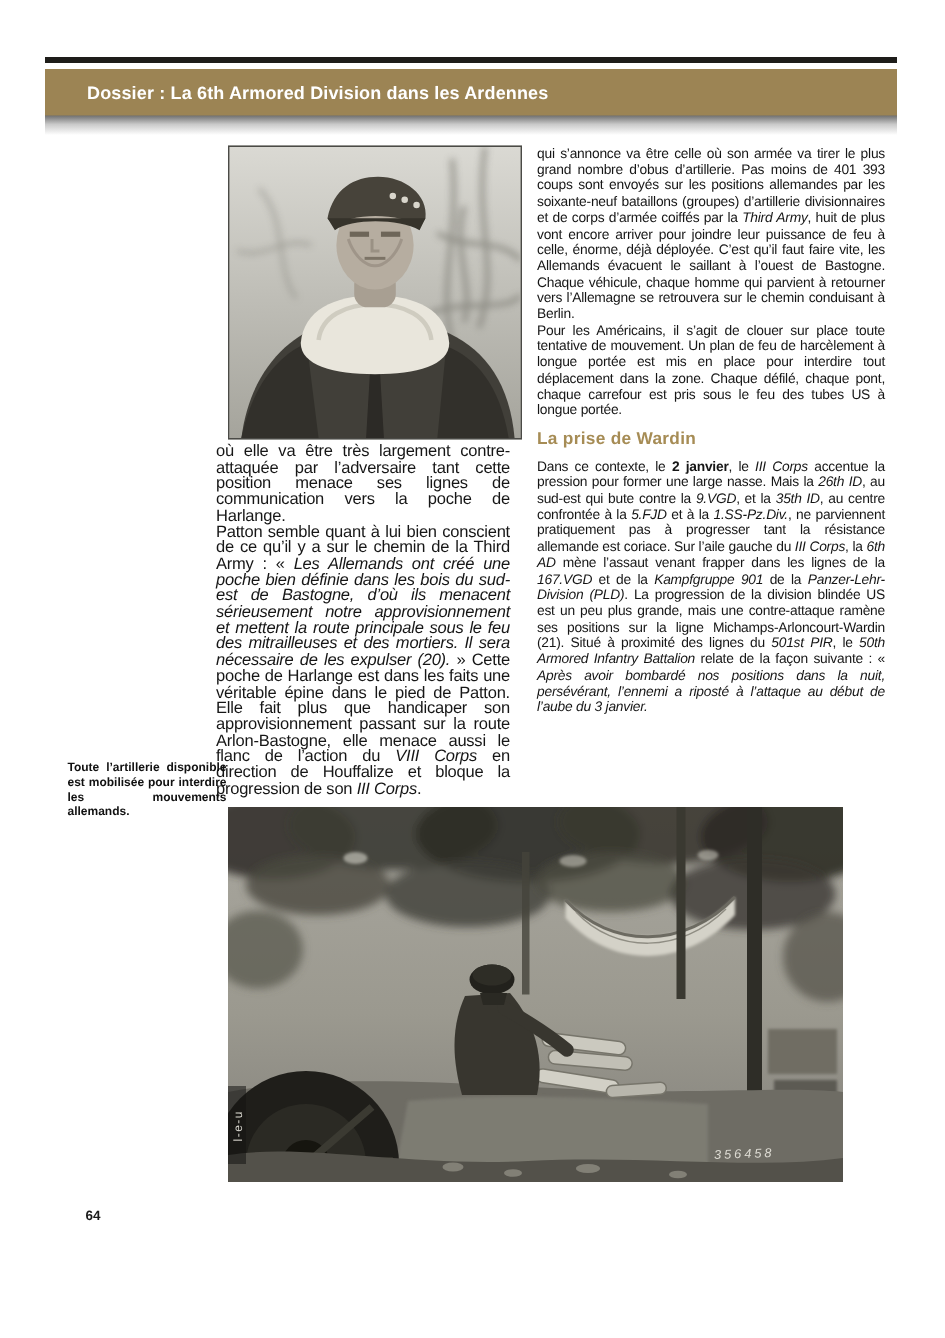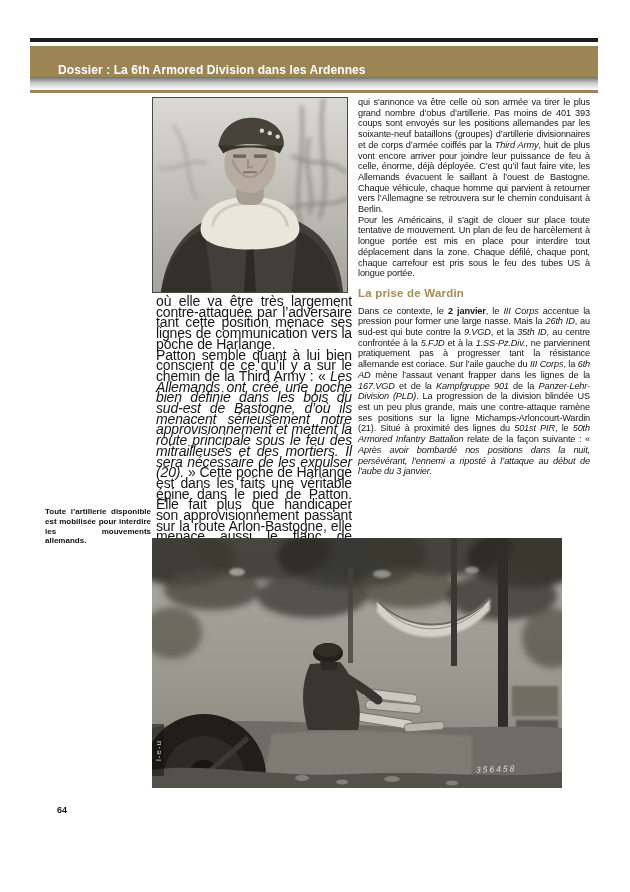--- a/index.html
+++ b/index.html
@@ -10,21 +10,21 @@
     font-family:"Liberation Sans", sans-serif;
     color:#161616;
     overflow:hidden;
   }
   
   .header-rule{
     position:absolute;left:30px;top:38px;width:568px;height:4px;
     background:#1e1d1a;
   }
   .header-band{
-    position:absolute;left:30px;top:46px;width:568px;height:47px;
+    position:absolute;left:30px;top:46px;width:568px;height:32px;
     background:#9c8454;
     display:flex;align-items:center;
   }
   .header-band .title{
     padding-left:28px;
     color:#ffffff;font-weight:bold;font-size:12px;letter-spacing:.1px;
   }
   .header-shadow{
     position:absolute;left:30px;top:77px;width:568px;height:13px;
     background:linear-gradient(#6f6f6f,#c9c9c9 45%,#ffffff);
@@ -59,22 +59,22 @@
     display:flex;align-items:center;justify-content:center;
   }
   .photo-watermark span{
     transform:rotate(-90deg);
     color:#d8d6ce;font-size:8px;letter-spacing:1px;white-space:nowrap;
   }
   
   .col{position:absolute;text-align:justify;}
   .col p{margin:0;}
   .col-left{
-    left:156px;top:296px;width:196px;
-    font-size:14px;line-height:10.7px;letter-spacing:-.15px;
+    left:144px;top:296px;width:196px;
+    font-size:11px;line-height:10.7px;letter-spacing:-.15px;
   }
   .col-right{
     left:358px;top:97px;width:232px;
     font-size:9.2px;line-height:10.7px;letter-spacing:-.15px;
   }
   .section-heading{
     margin:9px 0 7px 0;
     font-weight:bold;font-size:11.5px;
     color:#a68c55;letter-spacing:.2px;
   }

